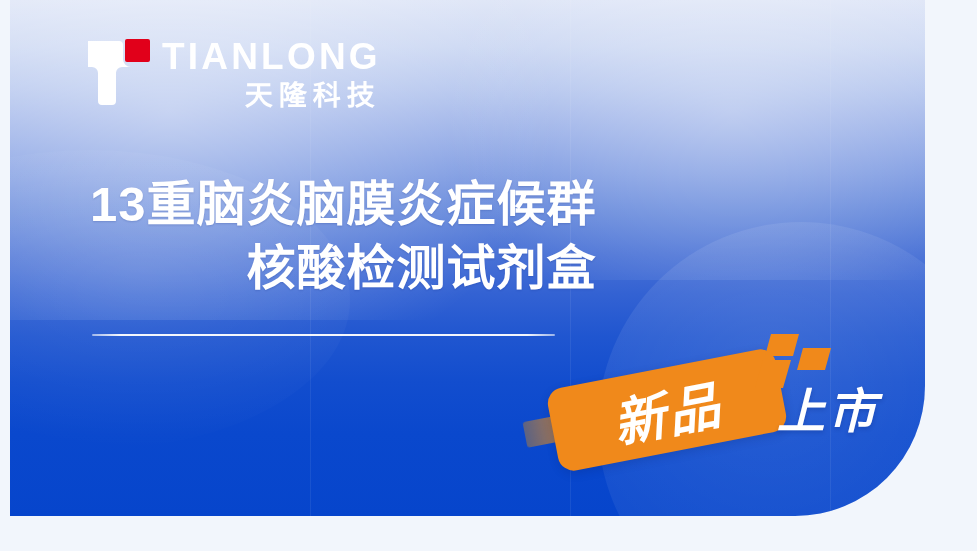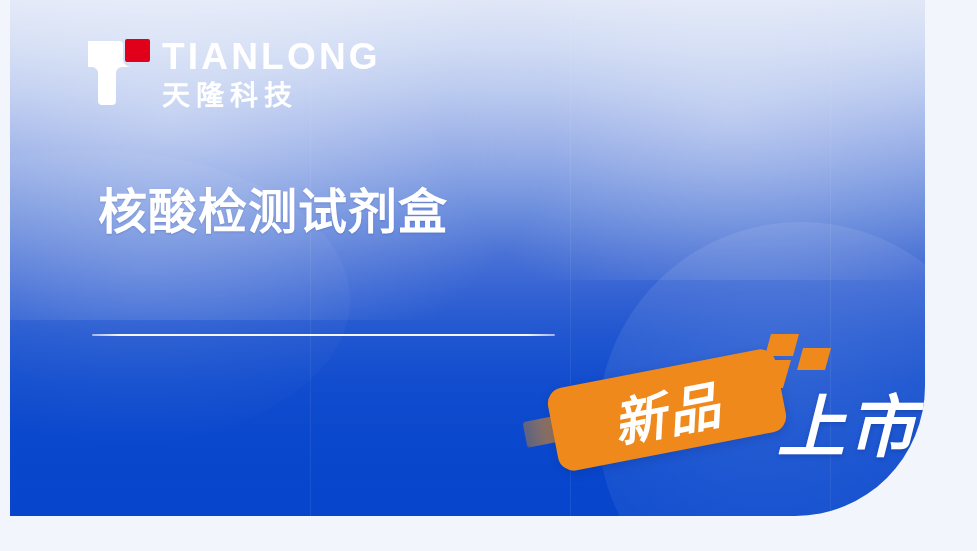--- a/index.html
+++ b/index.html
@@ -24,20 +24,21 @@
         #b5c6ee 17%,
         #9ab0e8 25%,
         #7f9ce2 33%,
         #6387db 41%,
         #4a72d6 49%,
         #3362d3 57%,
         #2056d0 65%,
         #124dce 74%,
         #0a48cd 84%,
         #0645cc 100%);
+    text-align: right;
   }
   
   .wash-a{
     position:absolute;left:-120px;top:-200px;width:700px;height:520px;
     background:radial-gradient(ellipse at 40% 60%,rgba(255,255,255,.38),rgba(255,255,255,0) 65%);
     pointer-events:none;
   }
   .wash-b{
     position:absolute;right:-60px;top:-140px;width:560px;height:420px;
     background:radial-gradient(ellipse at 55% 60%,rgba(255,255,255,.30),rgba(255,255,255,0) 66%);
@@ -112,21 +113,21 @@
   }
   .tag-text{
     position:absolute;left:36px;top:38px;width:232px;height:84px;
     transform:rotate(-11deg);
     display:flex;align-items:center;justify-content:center;
     color:#ffffff;font-size:52px;font-weight:700;letter-spacing:3px;
     font-style:italic;
   }
   .uptext{
     position:absolute;left:262px;top:42px;
-    color:#ffffff;font-size:68px;font-weight:700;letter-spacing:3px;
+    color:#ffffff;font-size:48px;font-weight:700;letter-spacing:3px;
     font-style:italic;white-space:nowrap;
     text-shadow:0 2px 4px rgba(0,25,90,.22);
   }
   .spark{position:absolute;left:238px;top:0px;width:96px;height:62px;}
 </style>
 </head>
 <body>
 
 <div class="stage">
 
@@ -147,20 +148,21 @@
           <rect x="37" y="3" width="25" height="23" rx="2" fill="#e1001a"></rect>
         </svg>
       </div>
       <div class="logotype">
         <div class="brand-en">TIANLONG</div>
         <div class="brand-cn">天隆科技</div>
       </div>
     </div>
 
     <div class="headline">
+      <span class="l1">13重脑炎脑膜炎症候群</span>
       <span class="l2">核酸检测试剂盒</span>
     </div>
 
     <div class="divider"></div>
 
 
     <div class="badge">
       <div class="tag-tail"></div>
       <div class="tag"></div>
       <div class="tag-text">新品</div>

